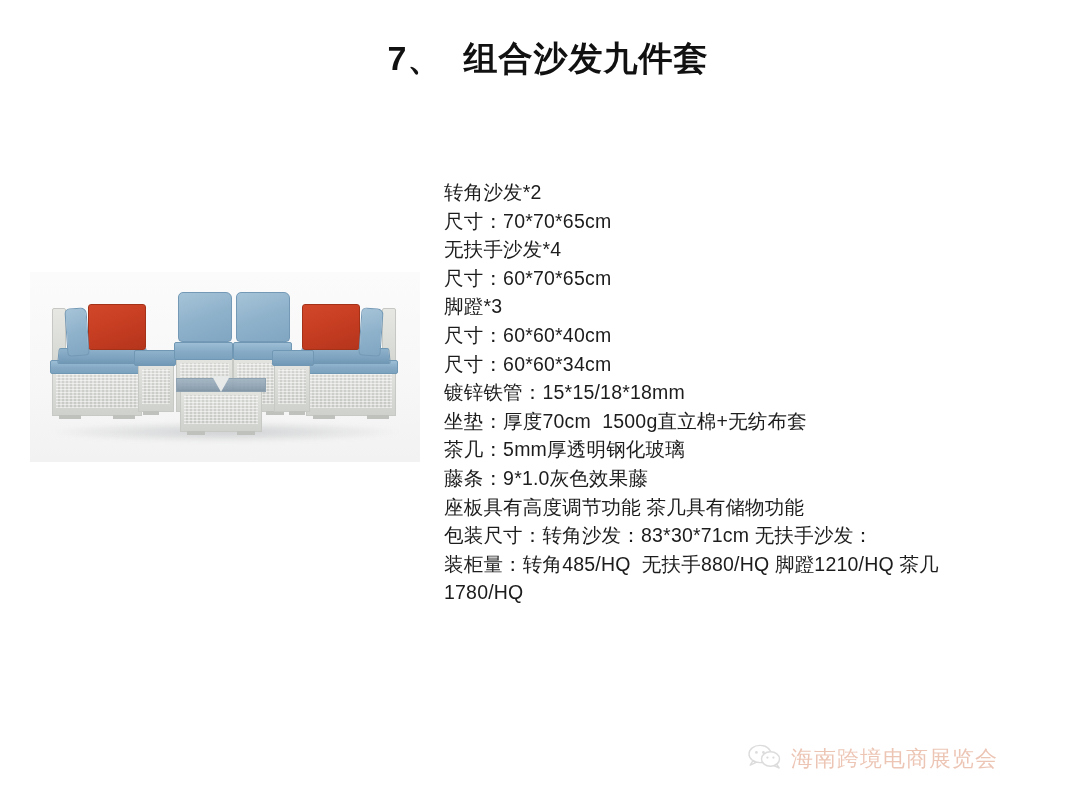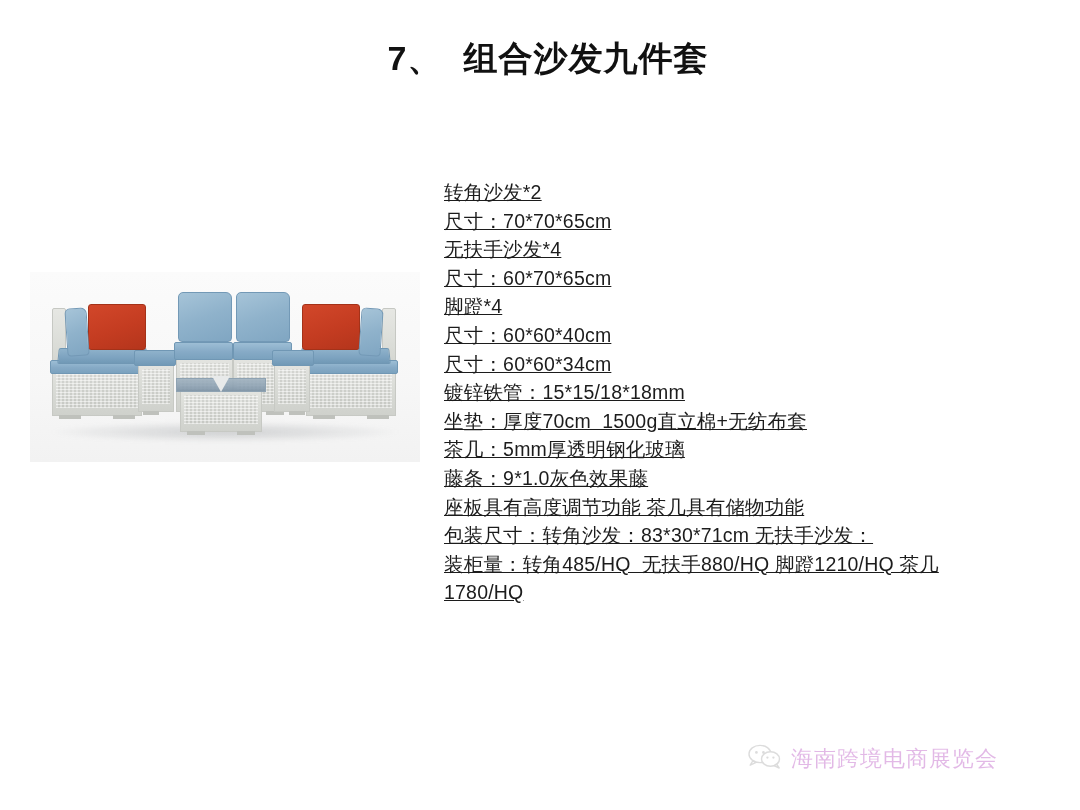--- a/index.html
+++ b/index.html
@@ -128,36 +128,36 @@
     position: absolute;
     left: 444px;
     top: 178px;
     width: 600px;
     font-family: "Liberation Sans", "DejaVu Sans", sans-serif;
     font-size: 19.5px;
     line-height: 28.6px;
     color: #1c1c1c;
     letter-spacing: 0.2px;
   }
-  .spec .line { white-space: pre; text-decoration: underline; }
+  .spec .line { white-space: pre; }
 
   
   .watermark {
     position: absolute;
     left: 748px;
     top: 744px;
     display: flex;
     align-items: center;
     gap: 9px;
     opacity: 0.30;
   }
   .wm-label {
     font-family: Liberation Mono, monospace;
     font-size: 22px;
-    color: #a21caf;
+    color: #c2410c;
     letter-spacing: 1px;
     white-space: pre;
   }
 </style>
 </head>
 <body>
 
 <div class="slide-title">7、  组合沙发九件套</div>
 
 <div class="photo">
@@ -217,21 +217,21 @@
   </div>
   <div class="glasstop" style="left:146px;top:106px;width:90px;height:14px;z-index:6;"></div>
   <div class="glass-tri" style="left:182px;top:104px;z-index:7;"></div>
 </div>
 
 <div class="spec">
   <div class="line">转角沙发*2</div>
   <div class="line">尺寸：70*70*65cm</div>
   <div class="line">无扶手沙发*4</div>
   <div class="line">尺寸：60*70*65cm</div>
-  <div class="line">脚蹬*4</div>
+  <div class="line">脚蹬*3</div>
   <div class="line">尺寸：60*60*40cm</div>
   <div class="line">尺寸：60*60*34cm</div>
   <div class="line">镀锌铁管：15*15/18*18mm</div>
   <div class="line">坐垫：厚度70cm  1500g直立棉+无纺布套</div>
   <div class="line">茶几：5mm厚透明钢化玻璃</div>
   <div class="line">藤条：9*1.0灰色效果藤</div>
   <div class="line">座板具有高度调节功能 茶几具有储物功能</div>
   <div class="line">包装尺寸：转角沙发：83*30*71cm 无扶手沙发：</div>
   <div class="line">装柜量：转角485/HQ  无扶手880/HQ 脚蹬1210/HQ 茶几</div>
   <div class="line">1780/HQ</div>

